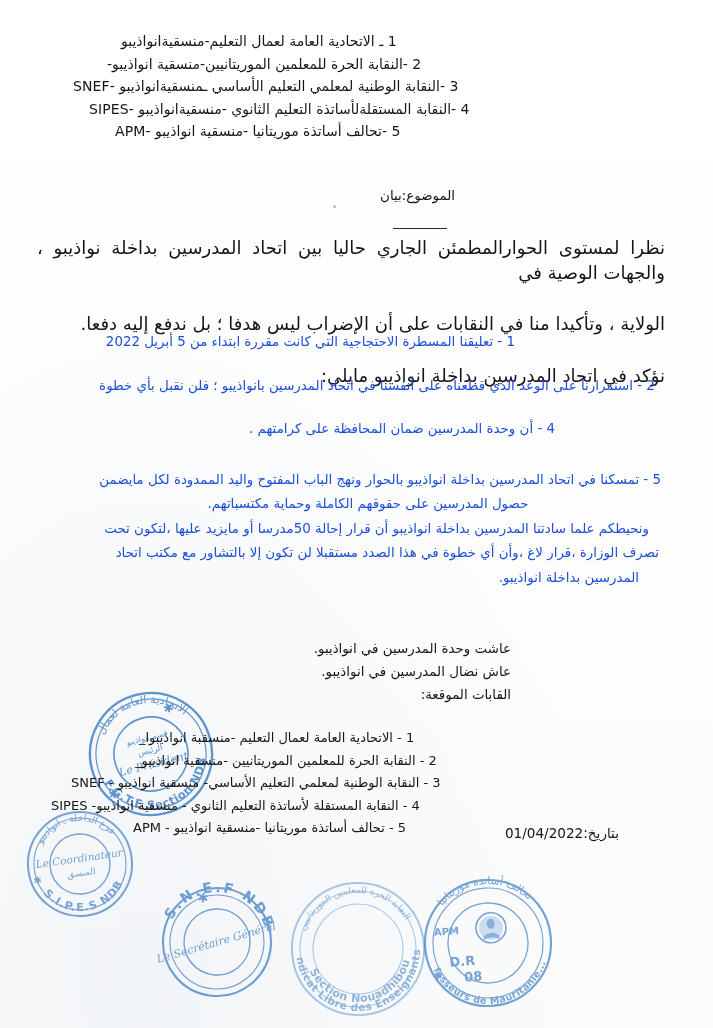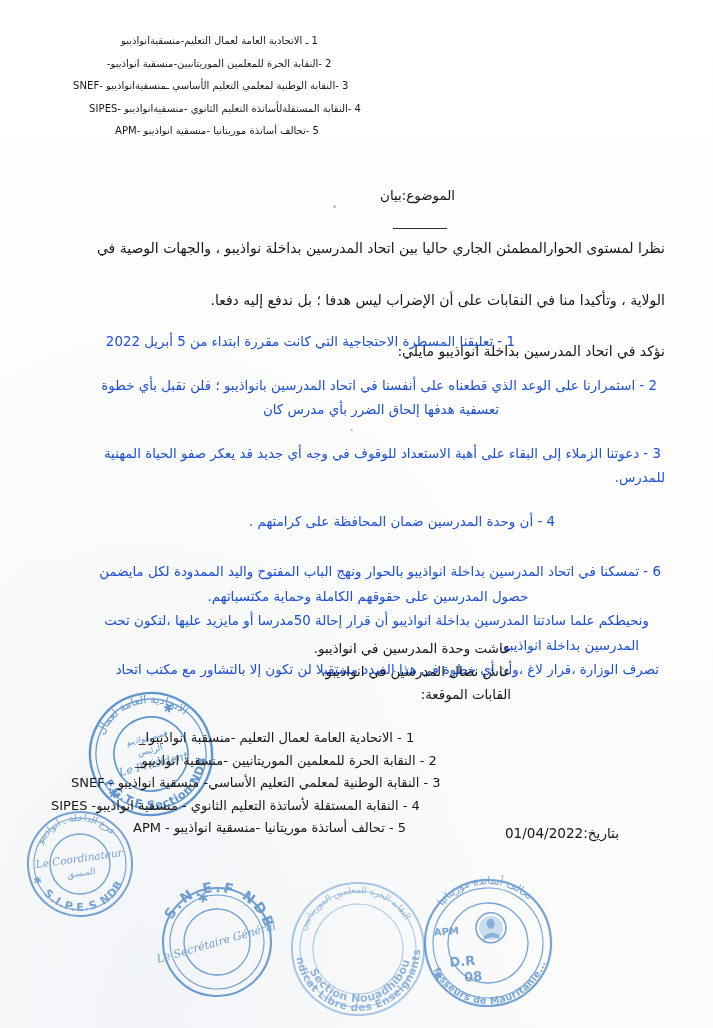--- a/index.html
+++ b/index.html
@@ -39,21 +39,21 @@
   
   .org-list {
     position: absolute;
     top: 30px;
     right: 48px;
     width: 620px;
     text-align: left;
     direction: rtl;
   }
   .org-line {
-    font-size: 10px;
+    font-size: 14px;
     line-height: 22.5px;
     white-space: nowrap;
     letter-spacing: 0.1px;
     color: #161616;
     text-align: left;
   }
   .org-line .num { font-family: "DejaVu Sans", sans-serif; }
   .org-line.l1 { padding-left: 76px; }
   .org-line.l2 { padding-left: 62px; }
   .org-line.l3 { padding-left: 28px; }
@@ -78,21 +78,21 @@
     height: 0;
     border-top: 1.1px solid #2a2a2a;
   }
 
   
   .intro {
     position: absolute;
     top: 236px;
     right: 48px;
     width: 628px;
-    font-size: 14px;
+    font-size: 18px;
     line-height: 24.5px;
     text-align: justify;
     text-align-last: right;
     color: #151515;
   }
   .intro .ln { display: block; }
   .intro .ln.r { text-align: left; margin-top: 27px; }
 
   
   .points {
@@ -347,38 +347,33 @@
     </div>
 
     <div class="points">
 
       <div class="point p1">
         <span class="ln">1 - تعليقنا المسطرة الاحتجاجية التي كانت مقررة ابتداء من 5 أبريل 2022</span>
       </div>
 
       <div class="point p2">
         <span class="ln">2 - استمرارنا على الوعد الذي قطعناه على أنفسنا في اتحاد المدرسين بانواذيبو ؛  فلن نقبل بأي خطوة</span>
-        <span class="ln">تعسفية هدفها إلحاق الضرر بأي مدرس كان</span>
       </div>
 
-      <div class="point p3">
-        <span class="ln">3 - دعوتنا الزملاء إلى البقاء على أهبة الاستعداد للوقوف في وجه أي جديد قد يعكر صفو الحياة المهنية</span>
-        <span class="ln">للمدرس.</span>
-      </div>
 
       <div class="point p4">
         <span class="ln">4 - أن وحدة المدرسين ضمان المحافظة على كرامتهم .</span>
       </div>
 
       <div class="point p5">
-        <span class="ln a">6 - تمسكنا في اتحاد المدرسين بداخلة انواذيبو بالحوار ونهج الباب المفتوح واليد الممدودة لكل مايضمن</span>
+        <span class="ln a">5 - تمسكنا في اتحاد المدرسين بداخلة انواذيبو بالحوار ونهج الباب المفتوح واليد الممدودة لكل مايضمن</span>
         <span class="ln b">حصول المدرسين على حقوقهم الكاملة وحماية مكتسباتهم.</span>
         <span class="ln c2">ونحيطكم علما سادتنا المدرسين بداخلة انواذيبو أن قرار إحالة 50مدرسا أو مايزيد عليها ،لتكون تحت</span>
+        <span class="ln d">تصرف الوزارة ،قرار لاغ ،وأن أي خطوة في هذا الصدد مستقبلا لن تكون إلا بالتشاور مع مكتب اتحاد</span>
         <span class="ln e">المدرسين بداخلة انواذيبو.</span>
-        <span class="ln d">تصرف الوزارة ،قرار لاغ ،وأن أي خطوة في هذا الصدد مستقبلا لن تكون إلا بالتشاور مع مكتب اتحاد</span>
       </div>
 
     </div>
 
     <div class="slogans">
       <span class="ln">عاشت وحدة المدرسين في انواذيبو.</span>
       <span class="ln">عاش نضال المدرسين في انواذيبو.</span>
       <span class="ln">القابات الموقعة:</span>
     </div>
 

